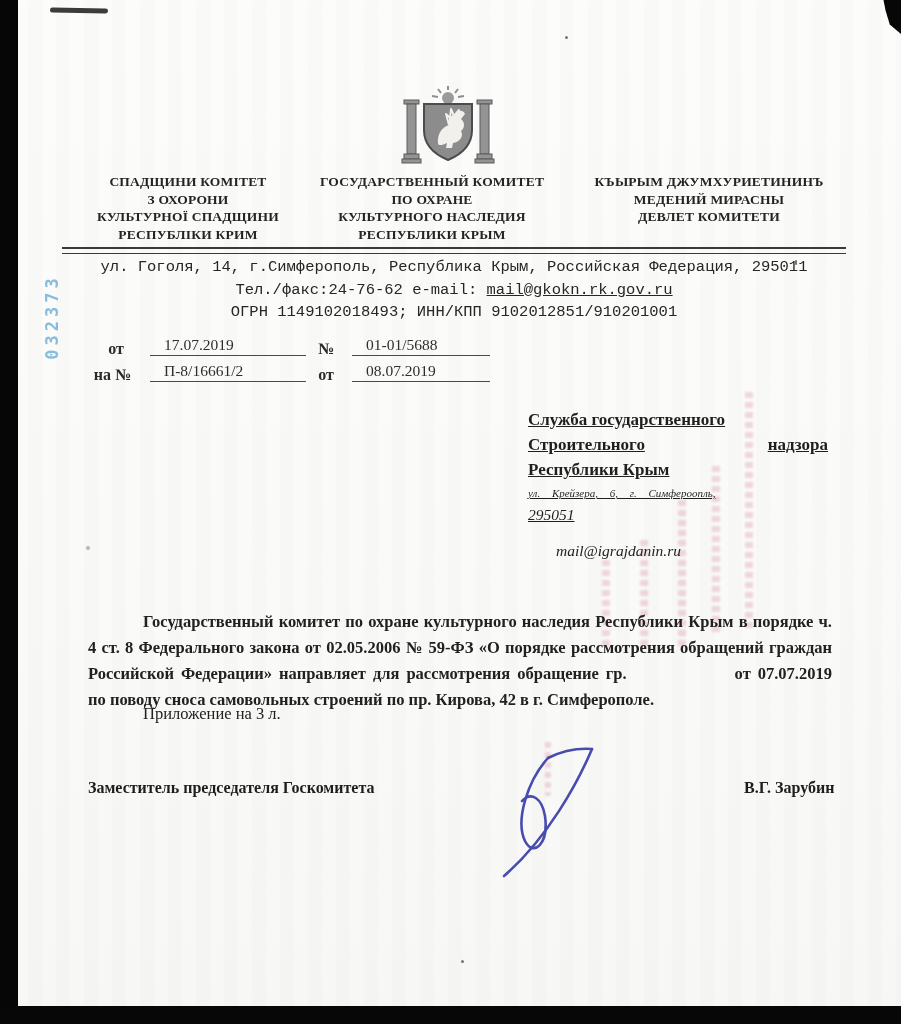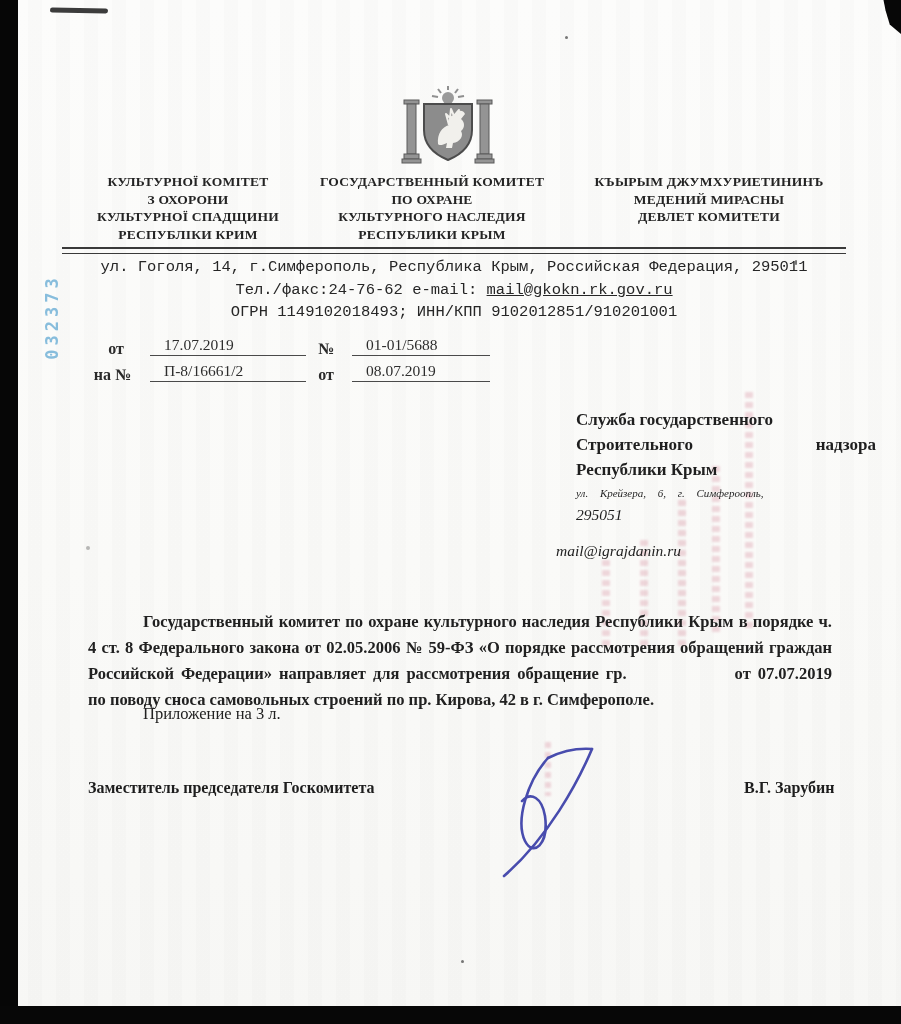--- a/index.html
+++ b/index.html
@@ -42,21 +42,21 @@
   .ref-value{position:absolute;border-bottom:1.6px solid #4a4a4a;padding:0 0 1px 14px;
     font-size:15.5px;color:#2d2d2d;}
 
   
   .stamp-num{position:absolute;left:-6px;top:304px;width:122px;height:26px;
     transform:rotate(-90deg);text-align:center;
     font-family:"DejaVu Sans Mono", monospace;font-weight:bold;font-size:17px;
     letter-spacing:4px;color:var(--stamp-blue,#74b3d8);opacity:.85;filter:blur(.3px);}
 
   
-  .recipient{position:absolute;left:576px;top:407px;width:300px;color:#1f1f1f;}
+  .recipient{position:absolute;left:528px;top:407px;width:300px;color:#1f1f1f;text-decoration:underline;}
   .recipient .b{font-weight:bold;font-size:17px;line-height:25px;}
   .recipient .spread{display:flex;justify-content:space-between;}
   .recipient .it{font-style:italic;font-size:11px;line-height:22px;word-spacing:9px;}
   .recipient .it2{font-style:italic;font-size:15.5px;line-height:22px;}
   .rec-email{position:absolute;left:556px;top:542px;font-style:italic;font-size:15.5px;color:#222;}
 
   
   .body-par{position:absolute;left:88px;top:592px;width:744px;font-size:16.5px;
     line-height:26px;text-align:justify;text-indent:55px;color:#212121;font-weight:bold;}
   .redact-gap{display:inline-block;width:108px;}
@@ -116,21 +116,21 @@
       </g>
 
       <path d="M26,20 H74 V46 Q74,66 50,76 Q26,66 26,46 Z" fill="#8c8c8c" stroke="#4c4c4c" stroke-width="2"></path>
 
       <path d="M40,60 C39,50 44,43 51,41 C49,36 52,30 58,31 C59,26 65,25 67,30 L63,35 C67,38 67,44 63,47 C66,52 62,58 55,59 L54,64 L48,64 L49,59 C45,61 41,62 40,60 Z" fill="#f1f0ec"></path>
       <path d="M51,41 L48,30 L52,34 L53,25 L56,32 L61,26 L59,33" fill="none" stroke="#f1f0ec" stroke-width="2" stroke-linejoin="round"></path>
     </svg>
   </div>
 
   <div class="hdr-col c1">
-    <div>КУЛЬТУРНОЇ КОМІТЕТ</div>
+    <div>СПАДЩИНИ КОМІТЕТ</div>
     <div>З ОХОРОНИ</div>
     <div>КУЛЬТУРНОЇ СПАДЩИНИ</div>
     <div>РЕСПУБЛІКИ КРИМ</div>
   </div>
   <div class="hdr-col c2">
     <div>ГОСУДАРСТВЕННЫЙ КОМИТЕТ</div>
     <div>ПО ОХРАНЕ</div>
     <div>КУЛЬТУРНОГО НАСЛЕДИЯ</div>
     <div>РЕСПУБЛИКИ КРЫМ</div>
   </div>

